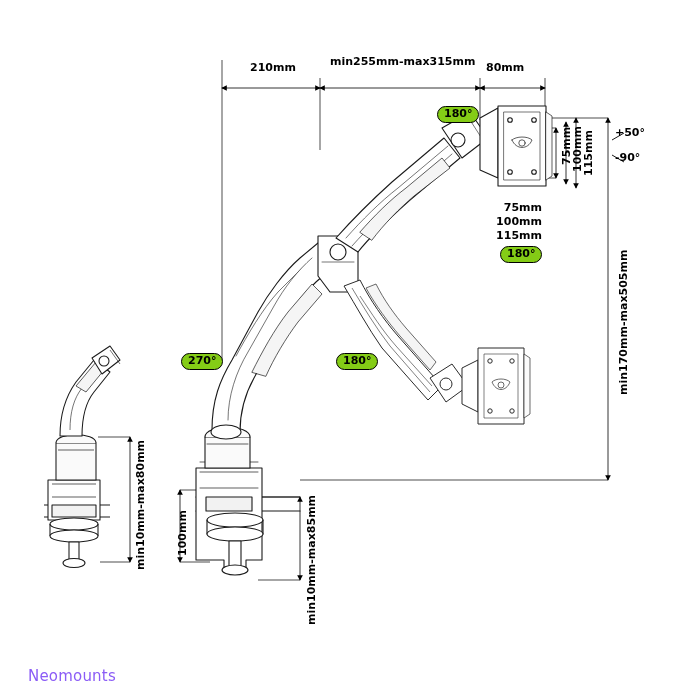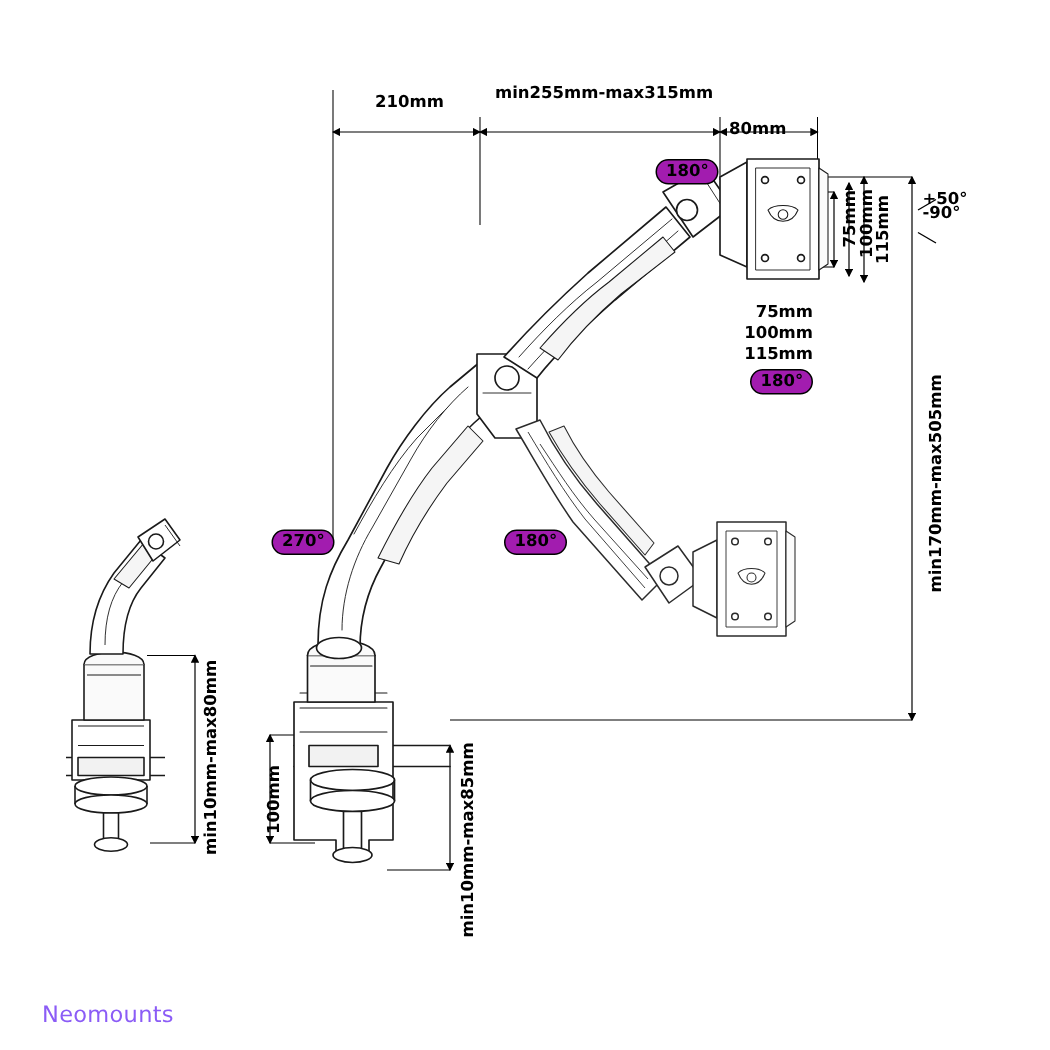--- a/index.html
+++ b/index.html
@@ -39,21 +39,21 @@
   }
   .pill {
     position: absolute;
     font-family: "DejaVu Sans", sans-serif;
     font-size: 11px;
     font-weight: bold;
     color: #000;
     border: 1.2px solid #000;
     border-radius: 999px;
     padding: 1px 6px 2px 6px;
-    background: #a21caf;
+    background: #84cc16;
     white-space: nowrap;
     line-height: 1.1;
   }
   .stack {
     position: absolute;
     font-family: "DejaVu Sans", sans-serif;
     font-size: 11px;
     font-weight: bold;
     text-align: center;
     white-space: nowrap;
@@ -246,28 +246,28 @@
       <path d="M92 358 L110 346 L120 360 L102 374 Z" fill="#ffffff"></path>
       <circle cx="104" cy="361" r="5" fill="#ffffff"></circle>
       <path d="M110 350 L120 364" stroke-width="0.6"></path>
     </g>
   </svg>
 
   <div class="dim-label" style="left:250px; top:62px;">210mm</div>
 
   <div class="dim-label" style="left:330px; top:44px;margin-top:12px;">min255mm-max315mm</div>
 
-  <div class="dim-label" style="left:486px; top:80px;">80mm</div>
+  <div class="dim-label" style="left:486px; top:62px;">80mm</div>
 
   <div class="vert-text" style="left:560px; top:165px;">75mm</div>
   <div class="vert-text" style="left:571px; top:172px;">100mm</div>
   <div class="vert-text" style="left:582px; top:176px;">115mm</div>
 
   <div class="dim-label" style="left:615px; top:127px;">+50°</div>
-  <div class="dim-label" style="left:615px; top:136px;">-90°</div>
+  <div class="dim-label" style="left:615px; top:152px;">-90°</div>
 
   <div class="stack" style="left:490px; top:201px; text-align:right; width:52px;">75mm</div>
   <div class="stack" style="left:490px; top:215px; text-align:right; width:52px;">100mm</div>
   <div class="stack" style="left:490px; top:229px; text-align:right; width:52px;">115mm</div>
 
   <div class="vert-text" style="left:617px; top:395px;">min170mm-max505mm</div>
 
   <div class="vert-text" style="left:176px; top:556px;">100mm</div>
 
   <div class="vert-text" style="left:305px; top:625px;">min10mm-max85mm</div>

